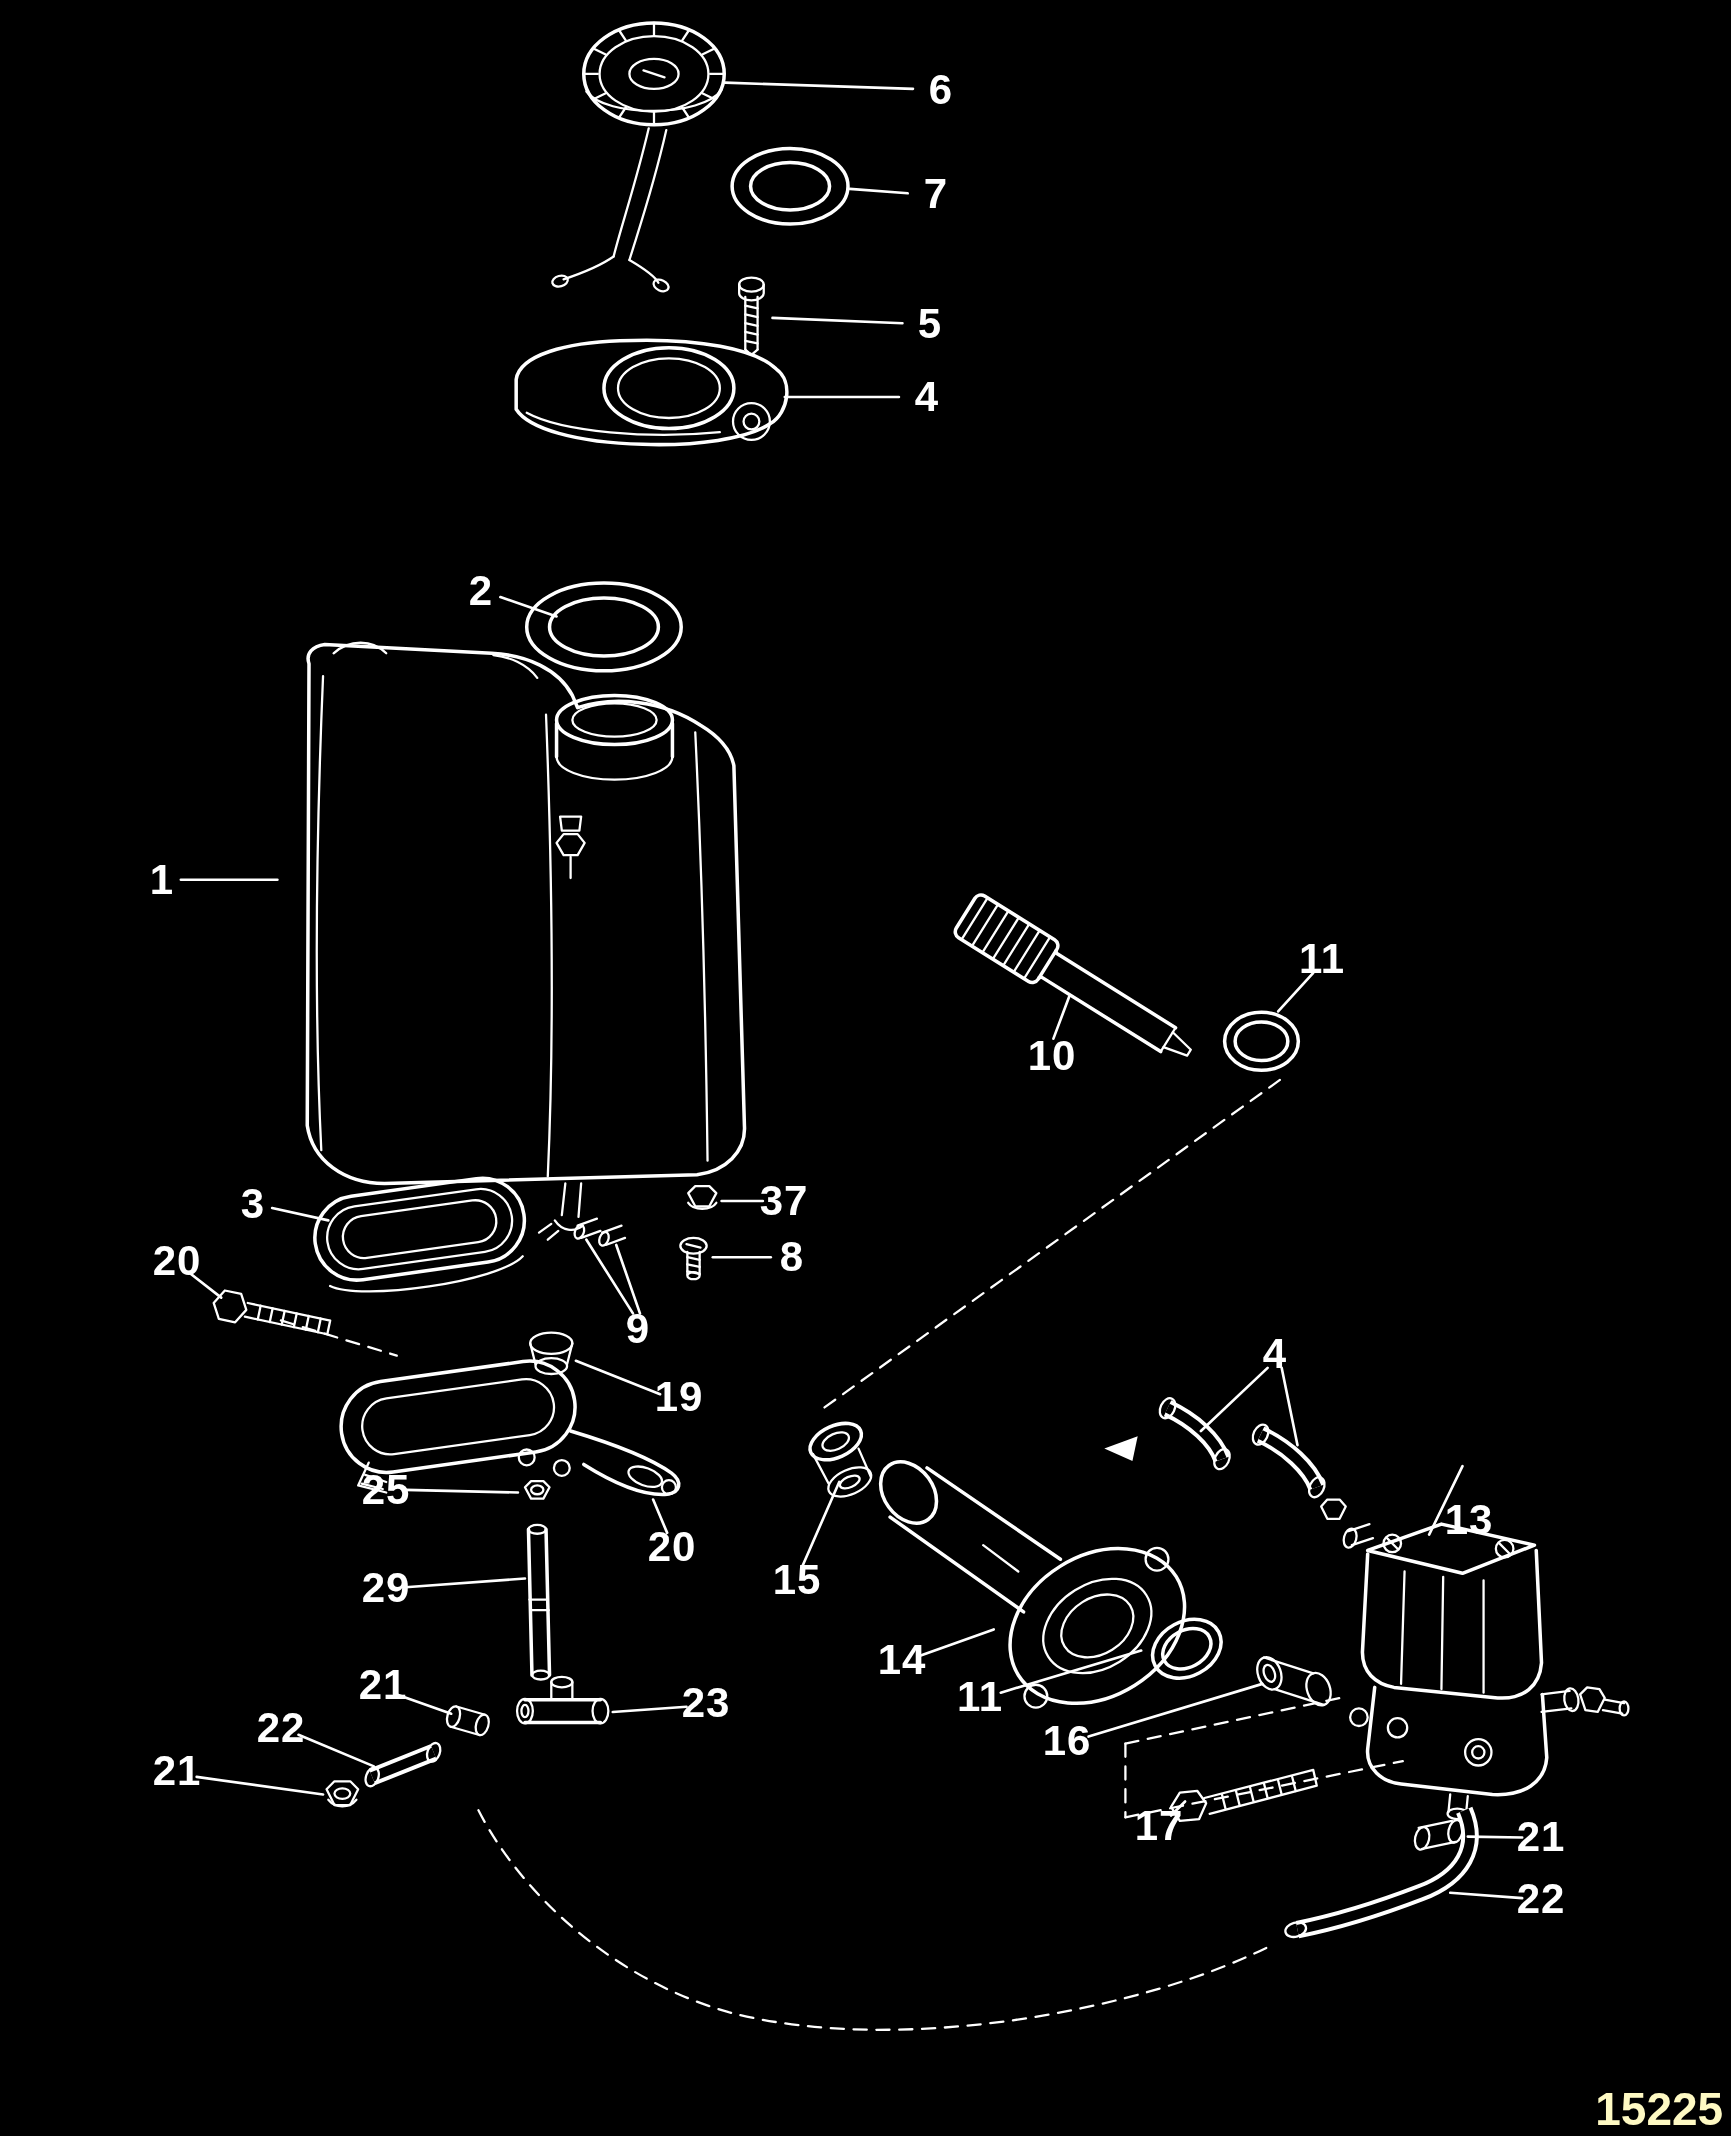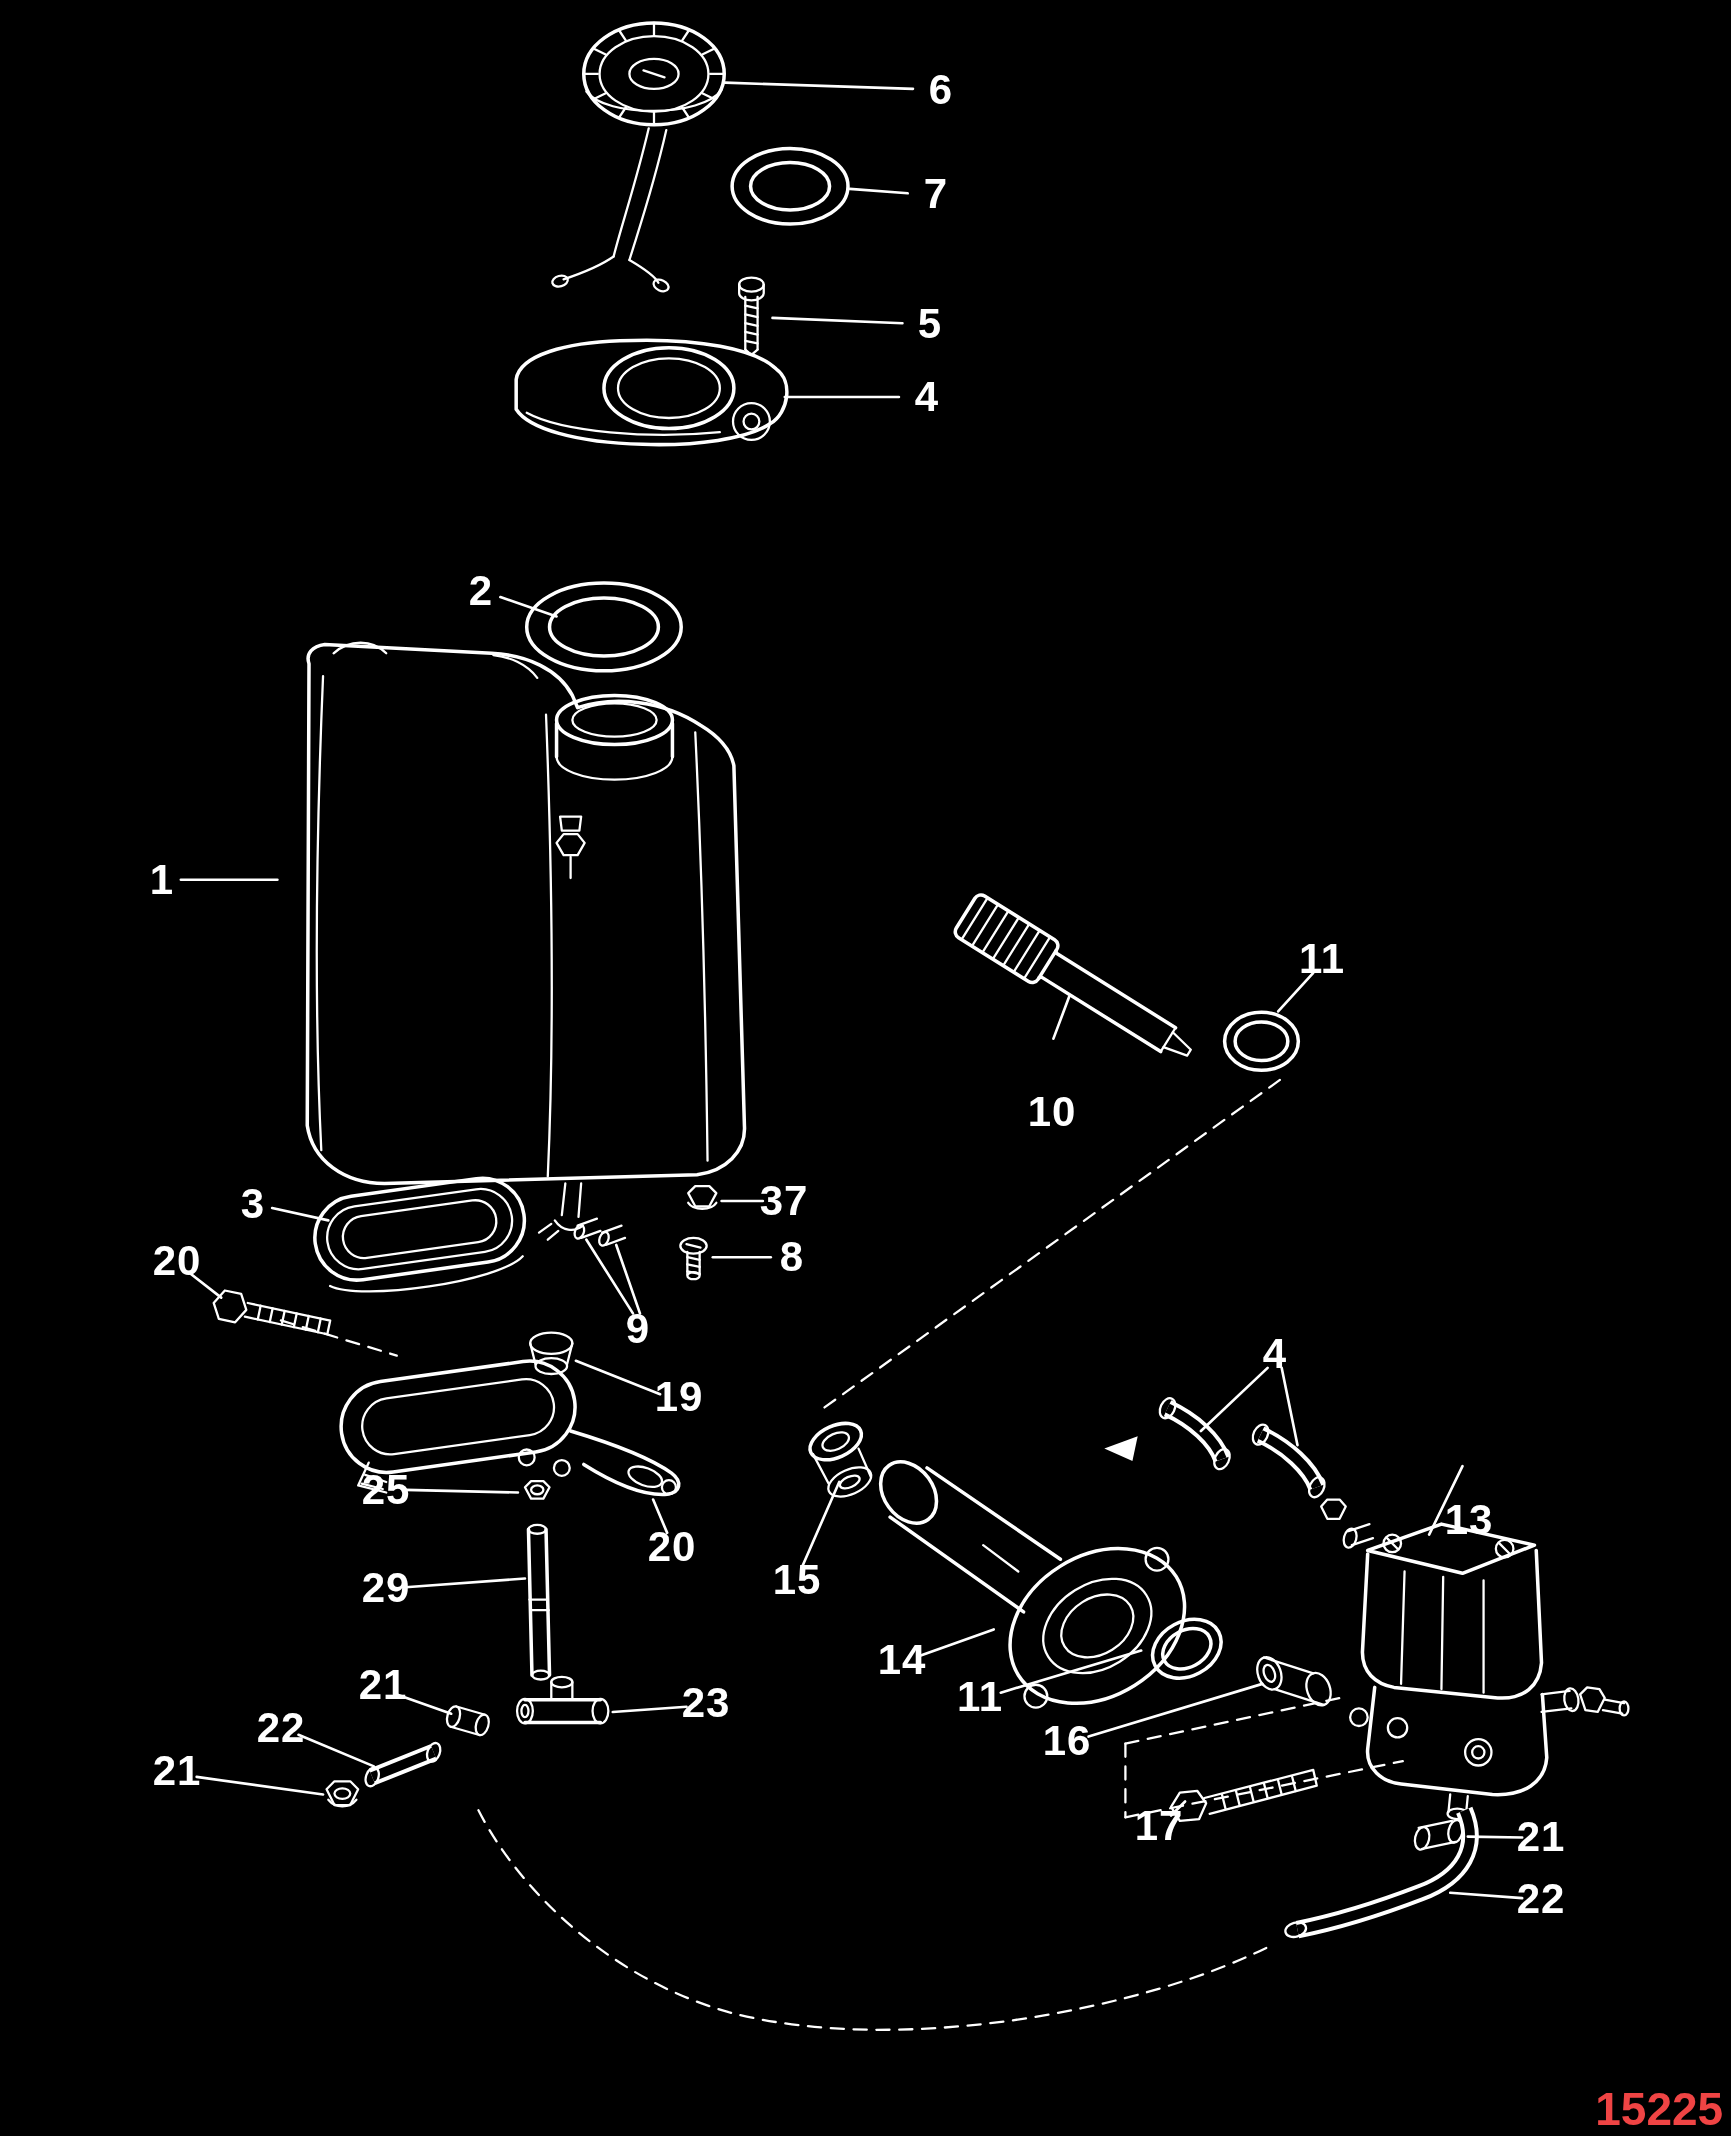--- a/index.html
+++ b/index.html
@@ -8,21 +8,21 @@
   svg{position:absolute;left:0;top:0;}
   .ln{stroke:#fff;stroke-width:4;fill:none;stroke-linecap:round;stroke-linejoin:round;}
   .t{stroke:#fff;stroke-width:2.6;fill:none;stroke-linecap:round;stroke-linejoin:round;}
   .lead{stroke:#fff;stroke-width:3;fill:none;stroke-linecap:round;}
   .d{stroke:#fff;stroke-width:2.6;fill:none;stroke-dasharray:15 11;stroke-linecap:round;}
   .tube{stroke:#fff;stroke-width:20;fill:none;stroke-linecap:butt;}
   .tubein{stroke:#000;stroke-width:11;fill:none;stroke-linecap:butt;}
   .fillw{fill:#fff;stroke:none;}
   .callout{position:absolute;transform:translate(-50%,-50%);color:#fff;
            font-weight:700;font-size:42px;line-height:1;letter-spacing:0.9px;}
-  .drawing-number{position:absolute;right:8.8px;bottom:5.3px;color:#ef4444;
+  .drawing-number{position:absolute;right:8.8px;bottom:5.3px;color:#fef9c3;
            font-weight:700;font-size:46px;line-height:1;}
 </style>
 </head>
 <body>
 
 <div class="stage">
 
 <svg width="1732" height="2137" viewBox="0 0 1973 2434">
 
   <g>
@@ -325,21 +325,21 @@
     <path class="lead" d="M1734 2162 L1652 2156"></path>
   </g>
 </svg>
 
   <div class="callout" style="left:941px;top:90px">6</div>
   <div class="callout" style="left:936px;top:194px">7</div>
   <div class="callout" style="left:930px;top:324px">5</div>
   <div class="callout" style="left:927px;top:397px">4</div>
   <div class="callout" style="left:481px;top:591px">2</div>
   <div class="callout" style="left:162px;top:880px">1</div>
-  <div class="callout" style="left:1052px;top:1112px">10</div>
+  <div class="callout" style="left:1052px;top:1056px">10</div>
   <div class="callout" style="left:1322px;top:959px">11</div>
   <div class="callout" style="left:784px;top:1201px">37</div>
   <div class="callout" style="left:792px;top:1257px">8</div>
   <div class="callout" style="left:253px;top:1204px">3</div>
   <div class="callout" style="left:638px;top:1329px">9</div>
   <div class="callout" style="left:177px;top:1261px">20</div>
   <div class="callout" style="left:679px;top:1397px">19</div>
   <div class="callout" style="left:386px;top:1490px">25</div>
   <div class="callout" style="left:672px;top:1547px">20</div>
   <div class="callout" style="left:386px;top:1588px">29</div>

